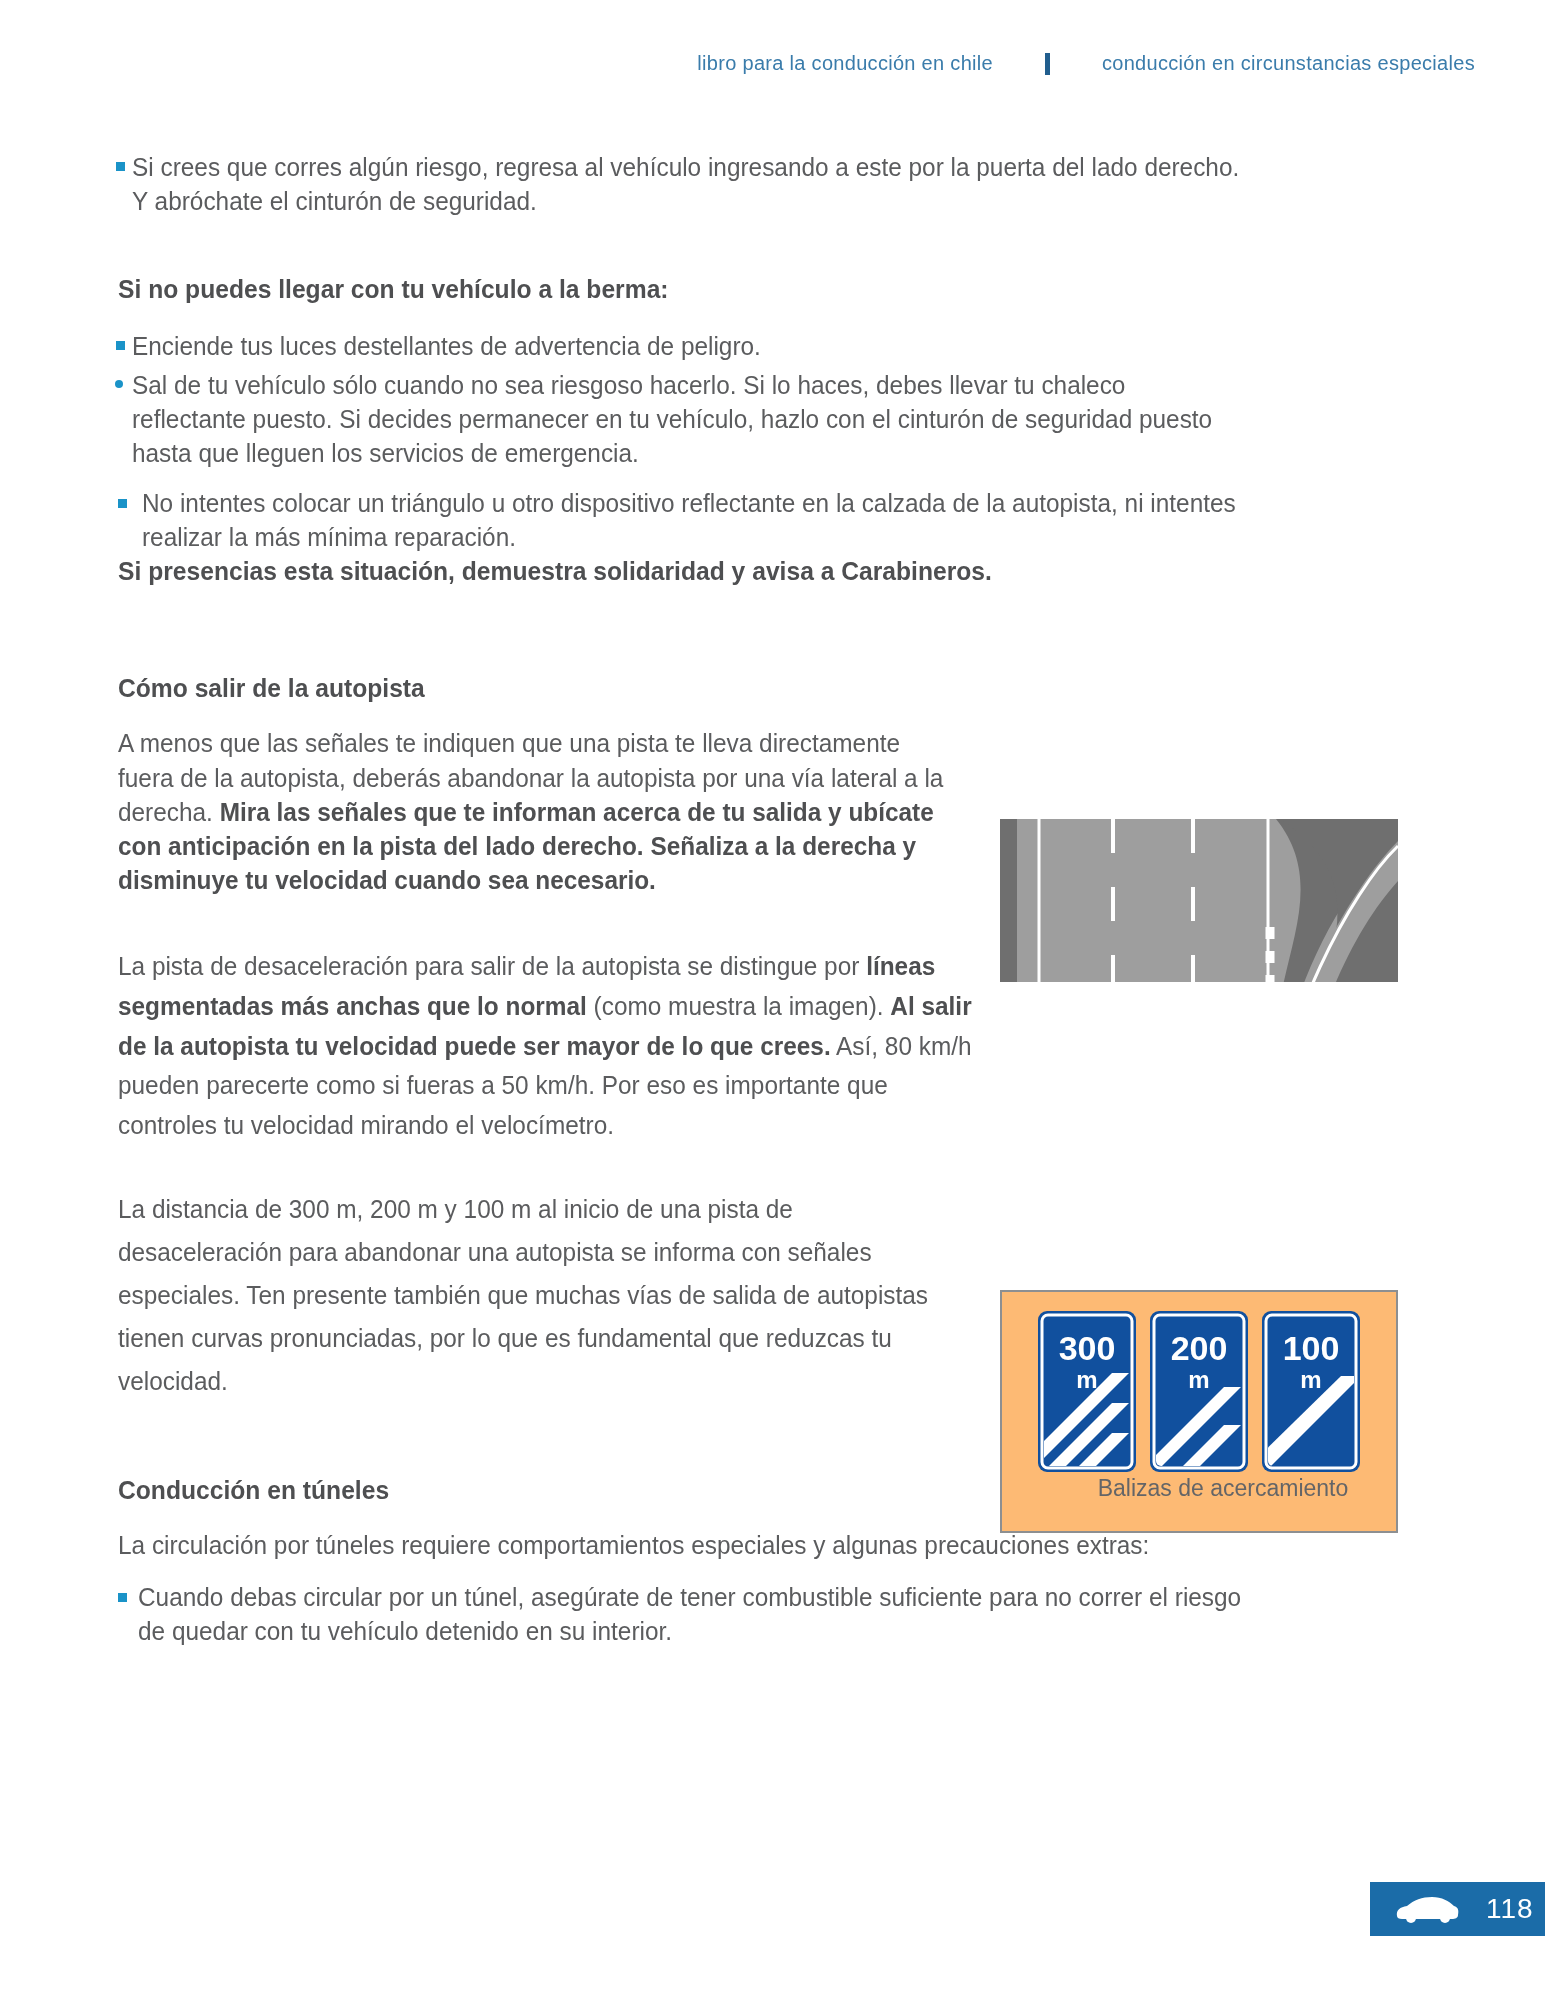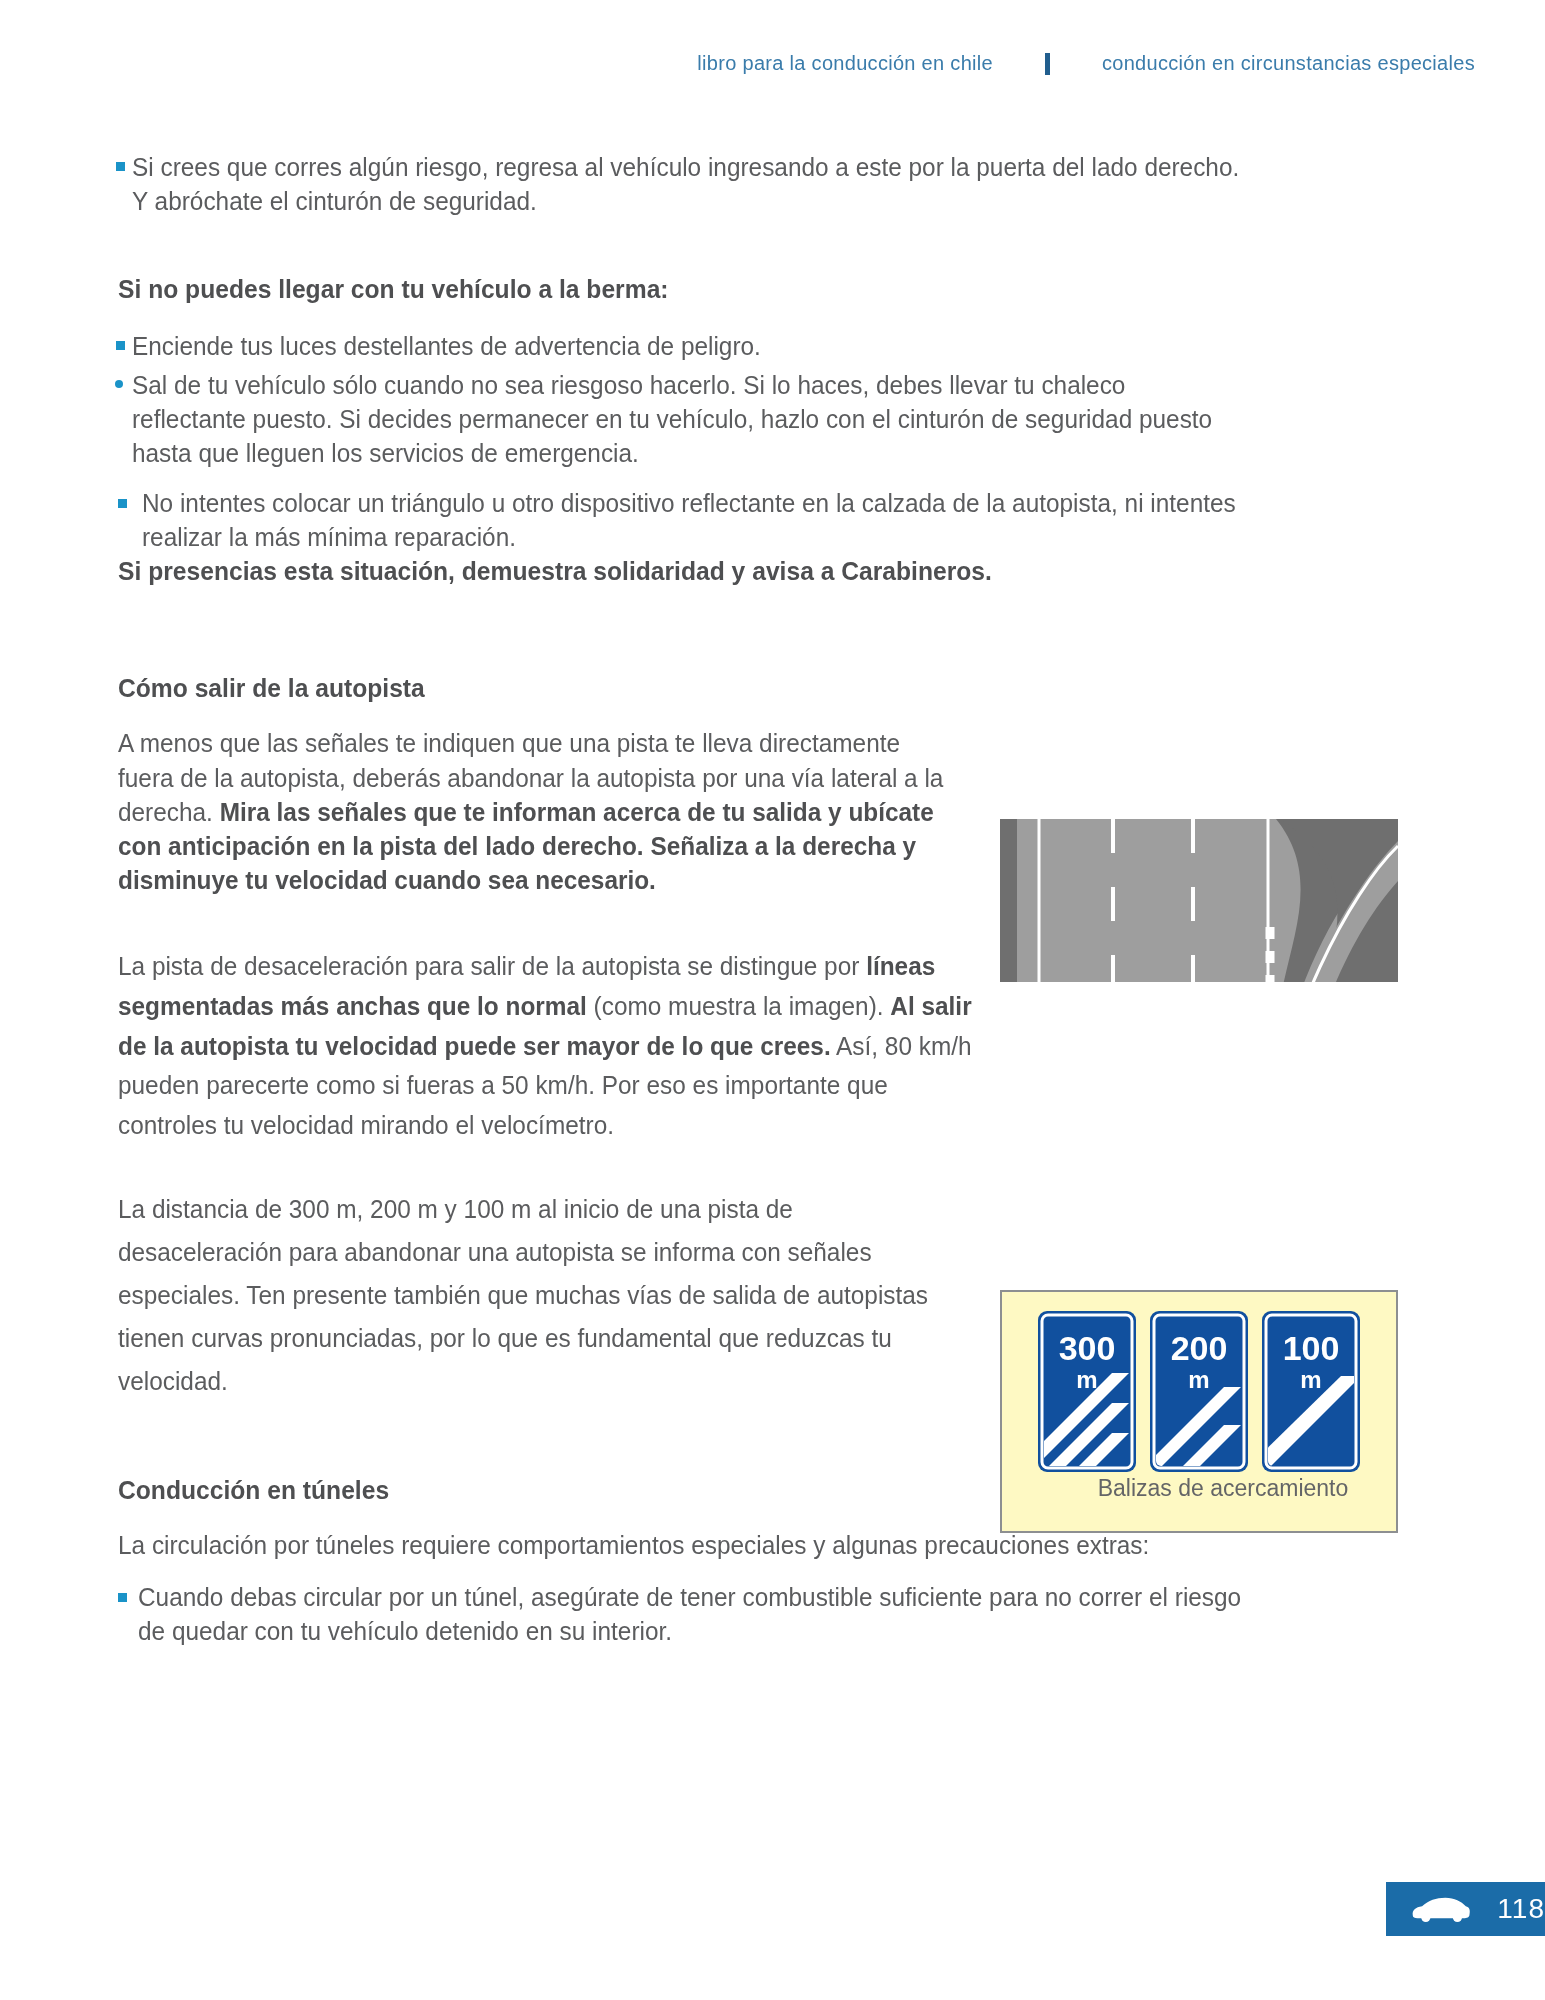--- a/index.html
+++ b/index.html
@@ -123,21 +123,21 @@
   .road-svg { display: block; }
 
   
   .fig-balizas {
     position: absolute;
     left: 1000px;
     top: 1290px;
     width: 398px;
     height: 243px;
     border: 2px solid #8d8f91;
-    background: #fef9c3;
+    background: #fdba74;
   }
   .baliza-row {
     display: flex;
     justify-content: center;
     gap: 12px;
     padding-top: 18px;
   }
   .baliza {
     width: 100px;
     height: 163px;
@@ -149,21 +149,21 @@
     margin-top: 2px;
     font-family: "Liberation Sans", sans-serif;
     padding-left: 48px;
   }
 
   
   .page-badge {
     position: absolute;
     right: 0px;
     bottom: 64px;
-    width: 159px;
+    width: 175px;
     height: 54px;
     background: #1b6ca8;
     display: flex;
     align-items: center;
     justify-content: flex-start;
     padding-left: 24px;
     gap: 26px;
   }
   .badge-num {
     color: #ffffff;

